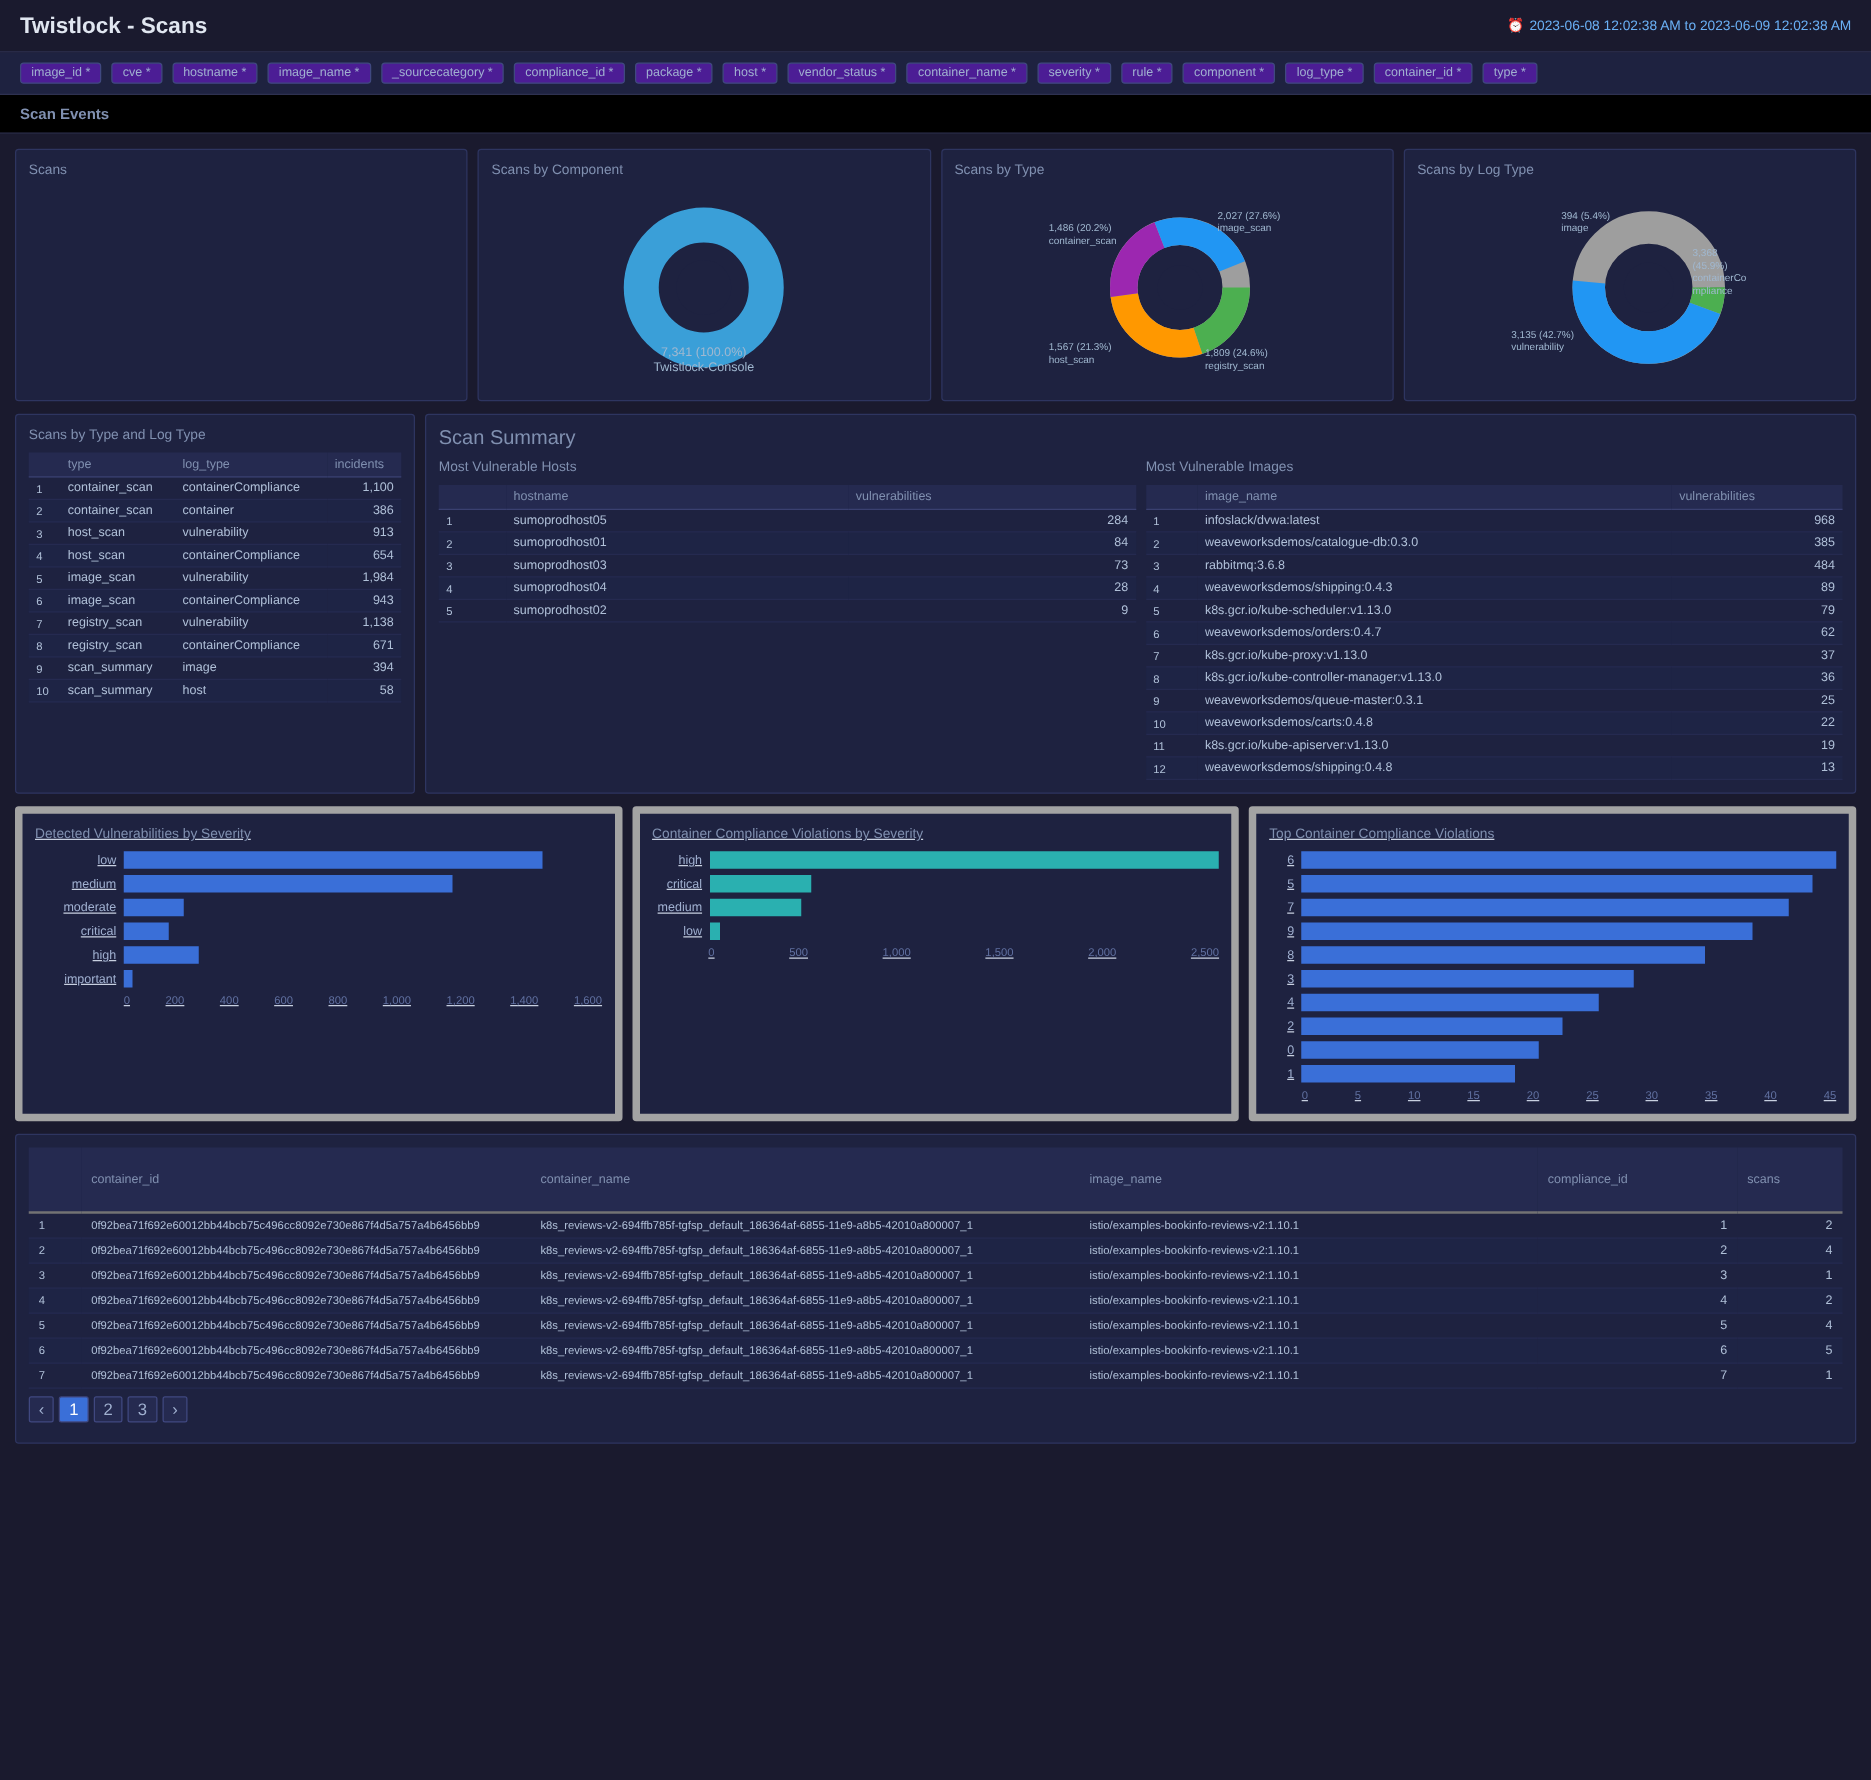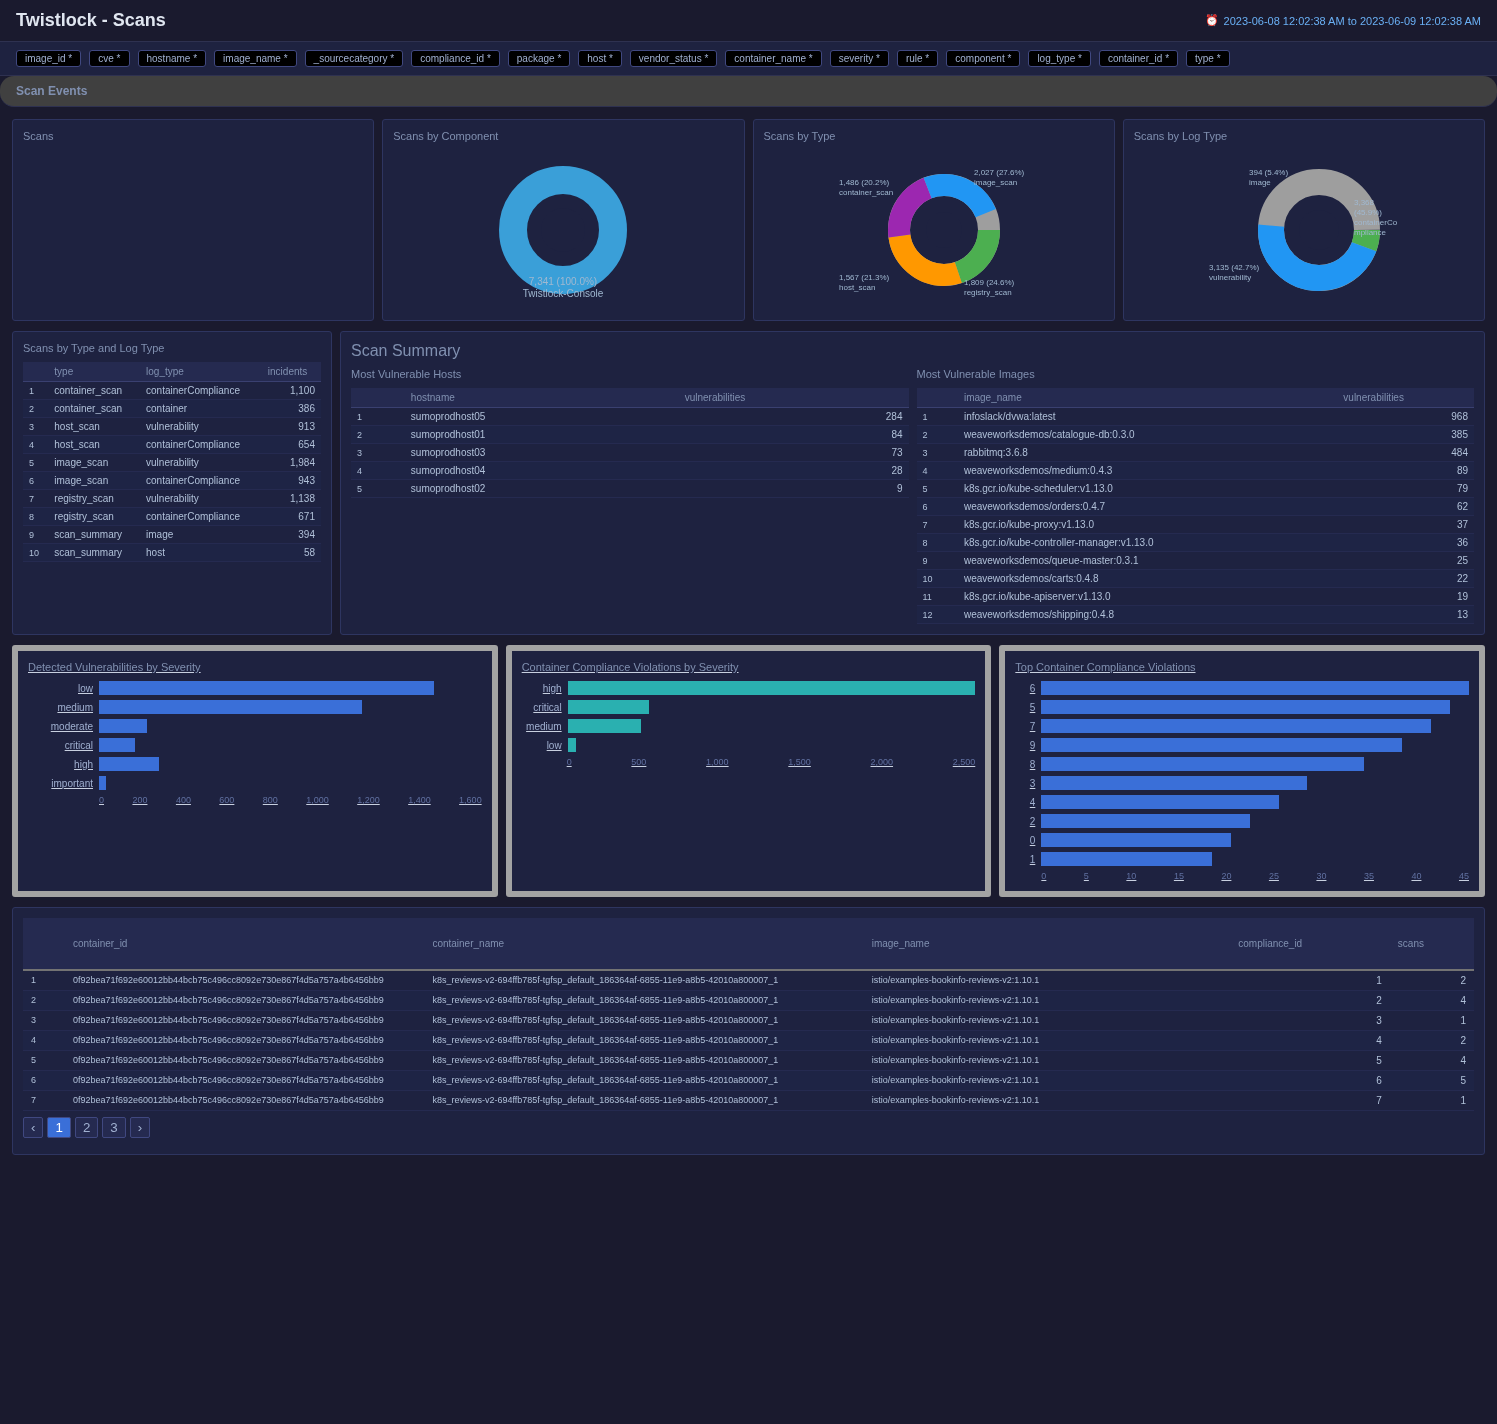--- a/index.html
+++ b/index.html
@@ -32,36 +32,35 @@
     }
     .filter-bar {
       padding: 8px 16px;
       background: #1e2240;
       border-bottom: 1px solid #2e3150;
       display: flex;
       flex-wrap: wrap;
       gap: 8px;
     }
     .filter-tag {
-      background: #000000;
+      background: #4c1d95;
       border: 1px solid #404880;
       border-radius: 3px;
       padding: 2px 8px;
       font-size: 10px;
       color: #a0b0d0;
       cursor: pointer;
     }
     .section-label {
       padding: 8px 16px;
       font-size: 12px;
       font-weight: bold;
       color: #8090b0;
-      background: #404040;
+      background: #000000;
       border-bottom: 1px solid #2e3150;
-      border-radius: 14px;
     }
     .main-content {
       padding: 12px;
     }
     
     .top-row {
       display: grid;
       grid-template-columns: 1fr 1fr 1fr 1fr;
       gap: 8px;
       margin-bottom: 10px;
@@ -498,21 +497,21 @@
                   <td>weaveworksdemos/catalogue-db:0.3.0</td>
                   <td>385</td>
                 </tr>
                 <tr>
                   <td class="row-num">3</td>
                   <td>rabbitmq:3.6.8</td>
                   <td>484</td>
                 </tr>
                 <tr>
                   <td class="row-num">4</td>
-                  <td>weaveworksdemos/medium:0.4.3</td>
+                  <td>weaveworksdemos/shipping:0.4.3</td>
                   <td>89</td>
                 </tr>
                 <tr>
                   <td class="row-num">5</td>
                   <td>k8s.gcr.io/kube-scheduler:v1.13.0</td>
                   <td>79</td>
                 </tr>
                 <tr>
                   <td class="row-num">6</td>
                   <td>weaveworksdemos/orders:0.4.7</td>

